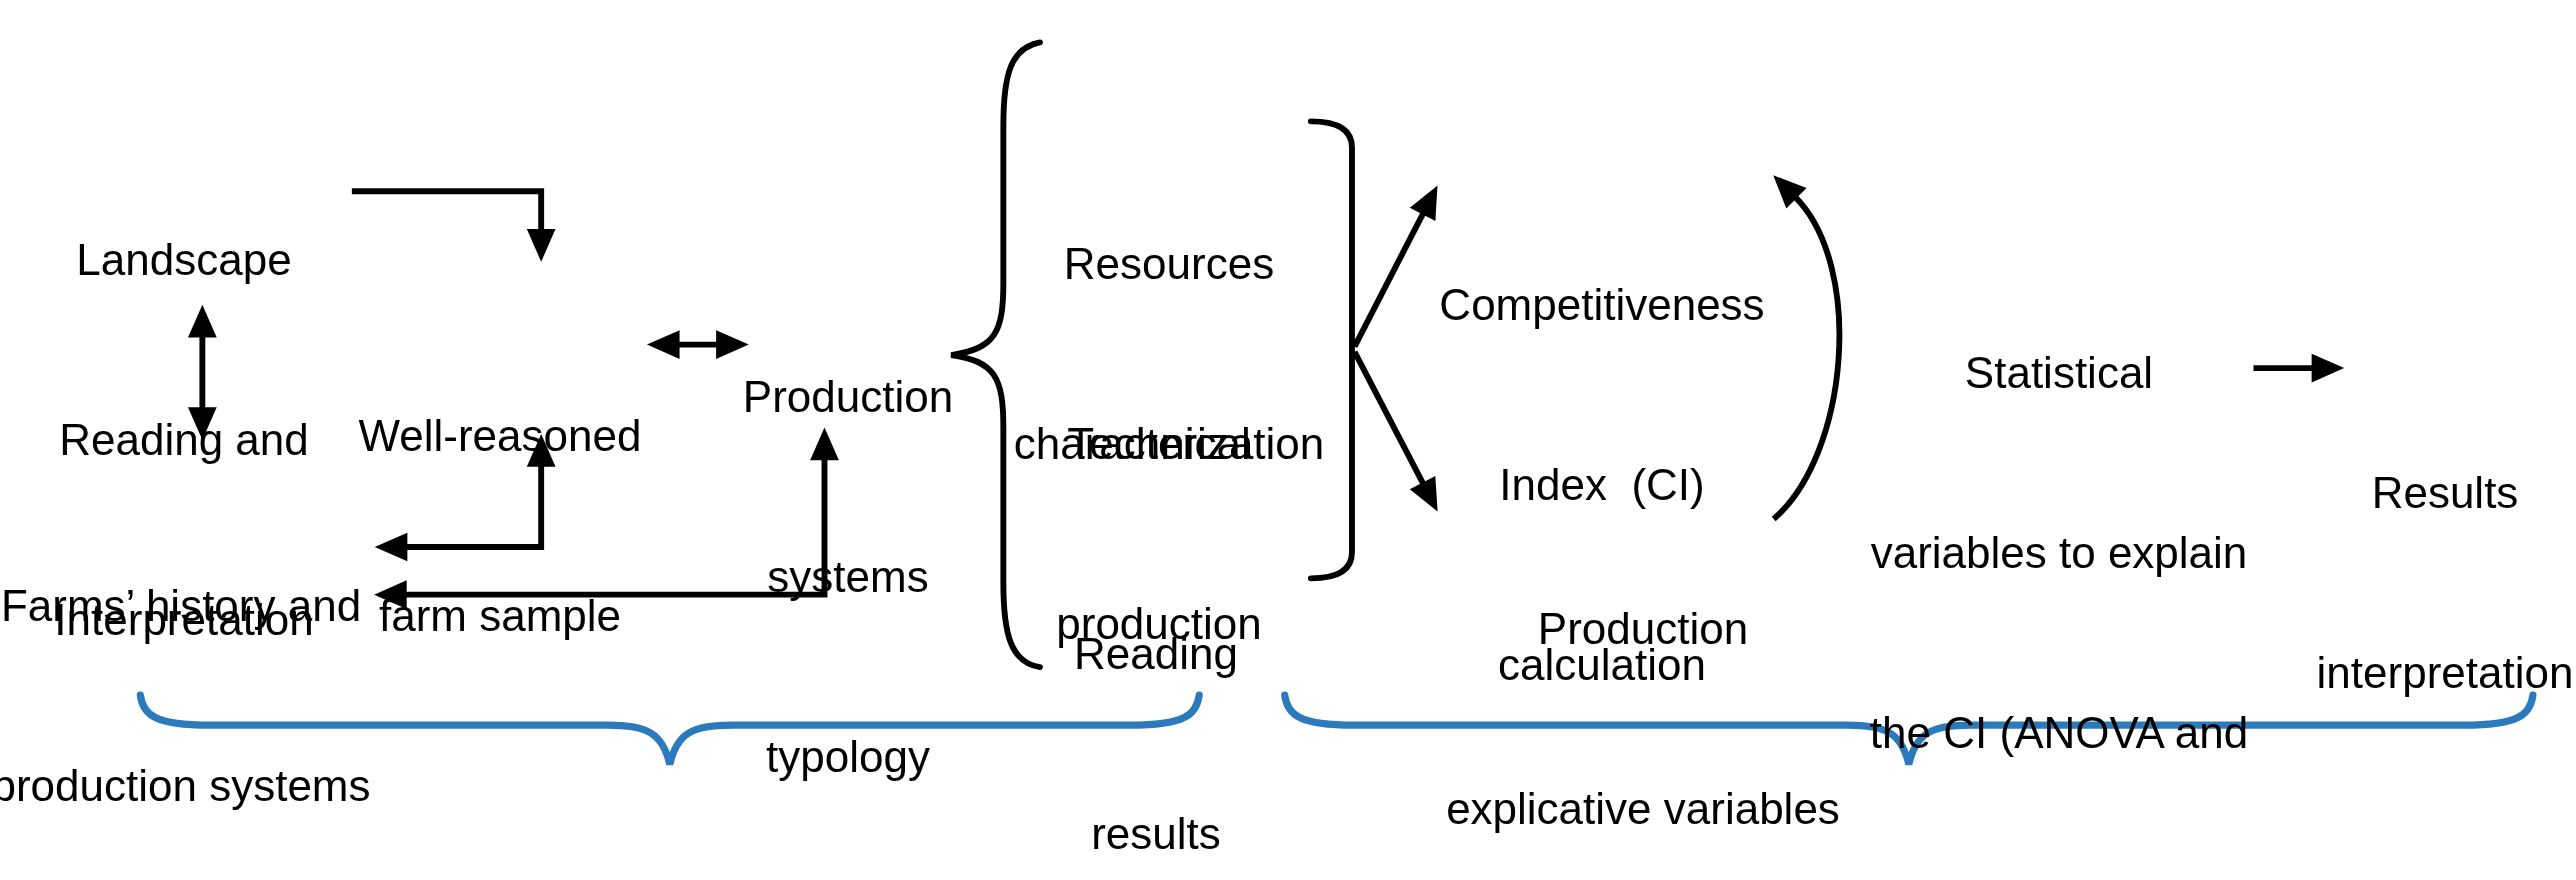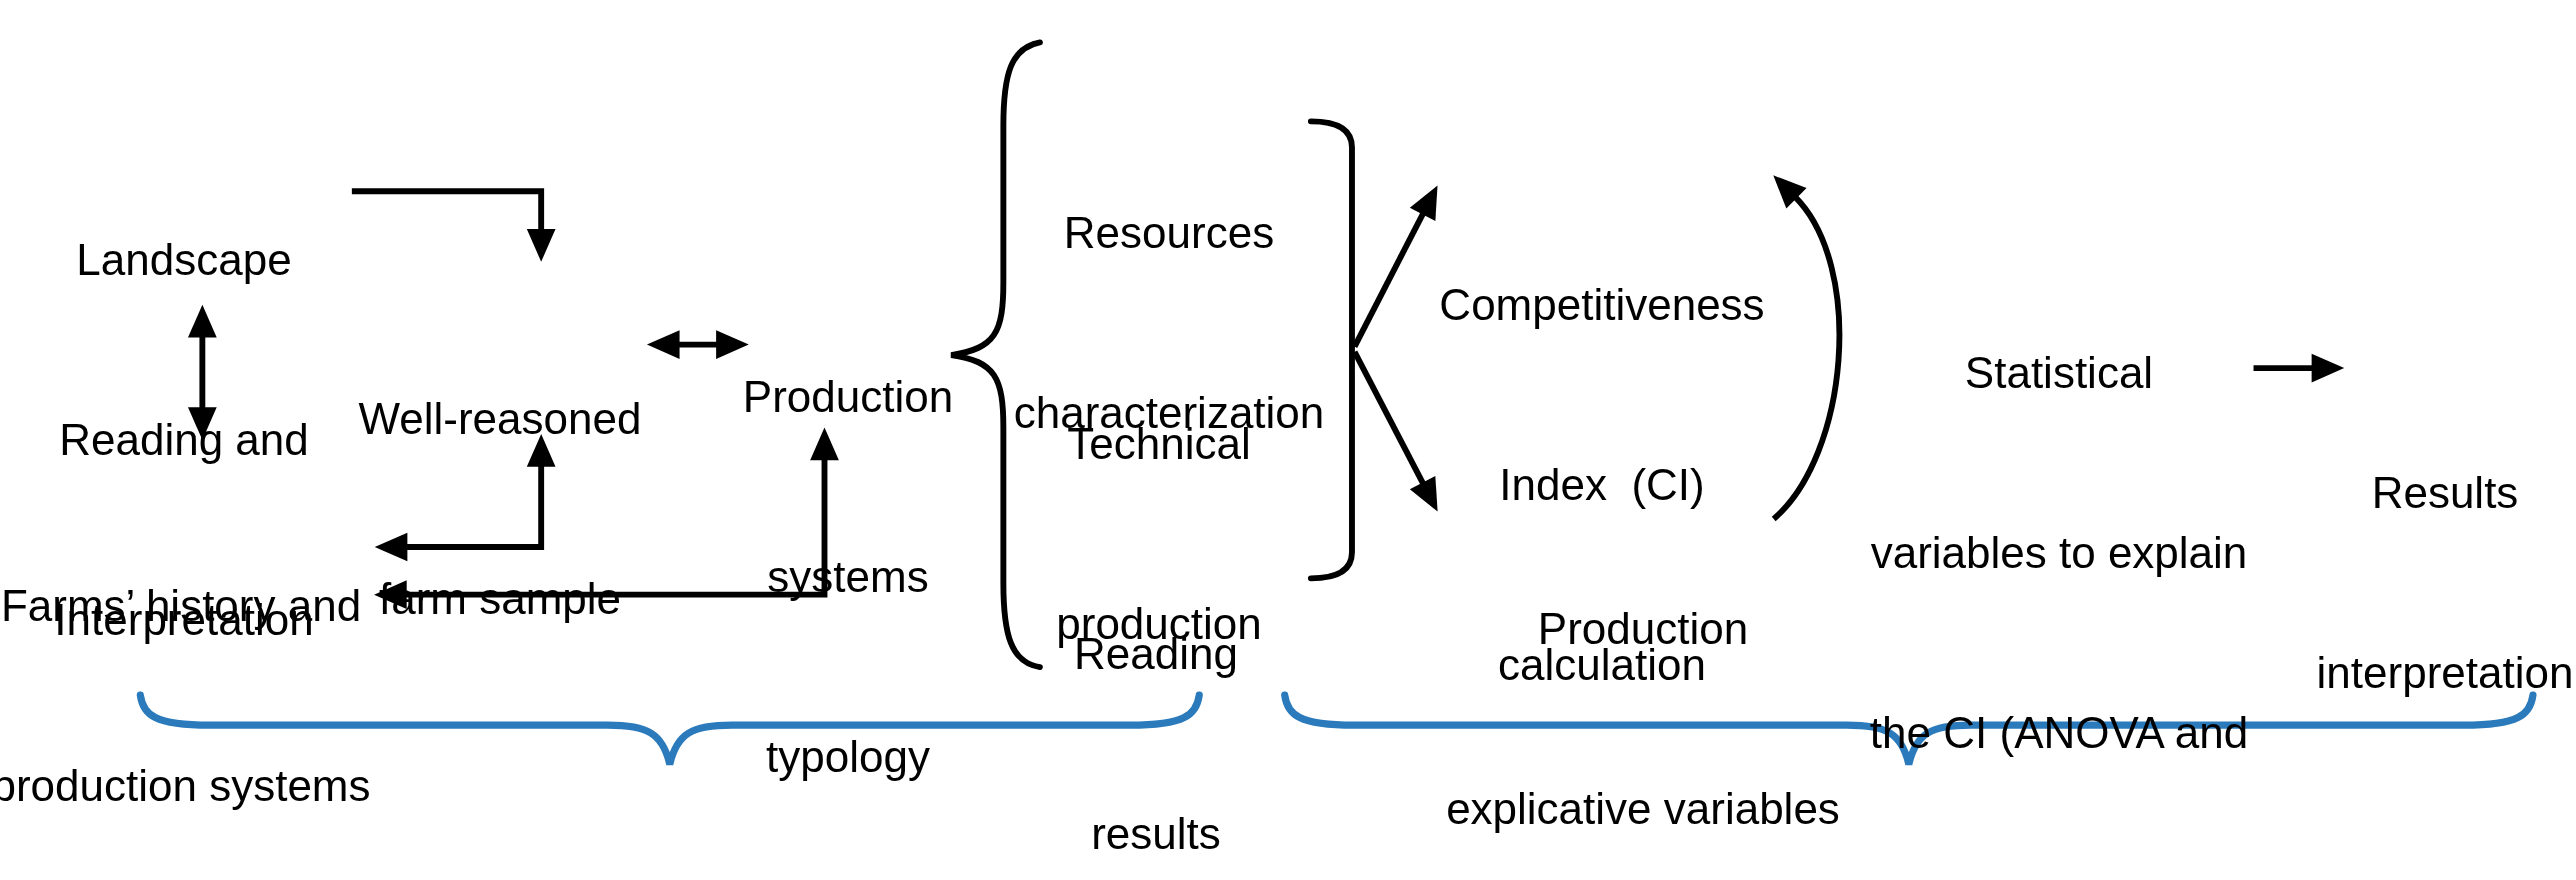--- a/index.html
+++ b/index.html
@@ -85,32 +85,32 @@
     <div class="line">Reading and</div>
     <div class="line">Interpretation</div>
   </div>
 
   <div class="node" style="left:181px; top:428px;">
     <div class="line">Farms’ history and</div>
     <div class="line">production systems</div>
     
   </div>
 
-  <div class="node" style="left:500px; top:241px;">
+  <div class="node" style="left:500px; top:258px;">
     <div class="line">Well-reasoned</div>
     <div class="line">farm sample</div>
   </div>
 
   <div class="node" style="left:848px; top:219px;">
     <div class="line">Production</div>
     <div class="line">systems</div>
     <div class="line">typology</div>
   </div>
 
-  <div class="node" style="left:1169px; top:55px;">
+  <div class="node" style="left:1169px; top:86px;">
     <div class="line">Resources</div>
     <div class="line">characterization</div>
   </div>
 
   <div class="node" style="left:1159px; top:266px;">
     <div class="line">Technical</div>
     <div class="line">production</div>
   </div>
 
   <div class="node" style="left:1156px; top:476px;">

